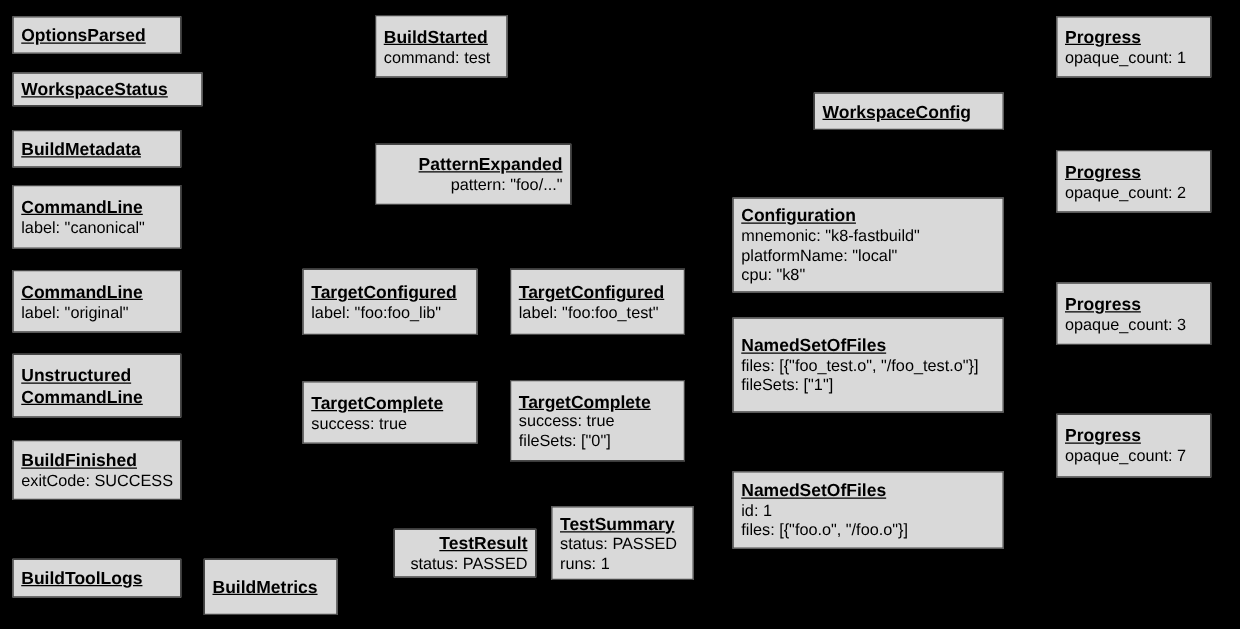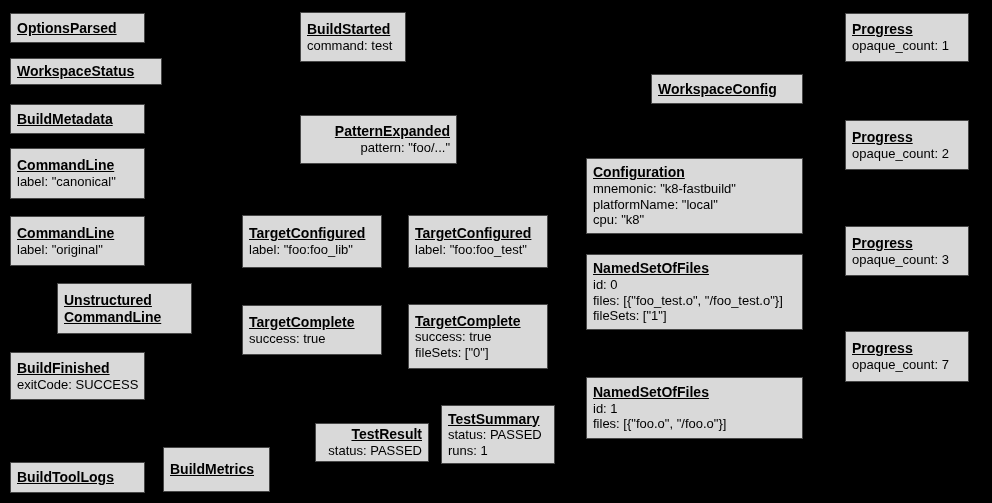--- a/index.html
+++ b/index.html
@@ -58,30 +58,30 @@
   <div class="box" style="left:10px;top:148px;width:135px;height:51px;">
     <div class="title">CommandLine</div>
     <div class="line">label: "canonical"</div>
   </div>
 
   <div class="box" style="left:10px;top:216px;width:135px;height:50px;">
     <div class="title">CommandLine</div>
     <div class="line">label: "original"</div>
   </div>
 
-  <div class="box" style="left:10px;top:283px;width:135px;height:51px;margin-left:47px;">
+  <div class="box" style="left:10px;top:283px;width:135px;height:51px;">
     <div class="title">Unstructured CommandLine</div>
   </div>
 
   <div class="box" style="left:10px;top:352px;width:135px;height:48px;justify-content:center;">
     <div class="title">BuildFinished</div>
     <div class="line">exitCode: SUCCESS</div>
   </div>
 
-  <div class="box" style="left:10px;top:462px;width:135px;height:31px;">
+  <div class="box" style="left:10px;top:447px;width:135px;height:31px;">
     <div class="title">BuildToolLogs</div>
   </div>
 
   <div class="box" style="left:163px;top:447px;width:107px;height:45px;">
     <div class="title">BuildMetrics</div>
   </div>
 
   <div class="box" style="left:300px;top:12px;width:106px;height:50px;">
     <div class="title">BuildStarted</div>
     <div class="line">command: test</div>
@@ -130,21 +130,20 @@
 
   <div class="box" style="left:586px;top:158px;width:217px;height:76px;">
     <div class="title">Configuration</div>
     <div class="line">mnemonic: "k8-fastbuild"</div>
     <div class="line">platformName: "local"</div>
     <div class="line">cpu: "k8"</div>
   </div>
 
   <div class="box" style="left:586px;top:254px;width:217px;height:76px;">
     <div class="title">NamedSetOfFiles</div>
-    <div class="line">id: 0</div>
     <div class="line">files: [{"foo_test.o", "/foo_test.o"}]</div>
     <div class="line">fileSets: ["1"]</div>
   </div>
 
   <div class="box" style="left:586px;top:377px;width:217px;height:62px;">
     <div class="title">NamedSetOfFiles</div>
     <div class="line">id: 1</div>
     <div class="line">files: [{"foo.o", "/foo.o"}]</div>
   </div>
 

